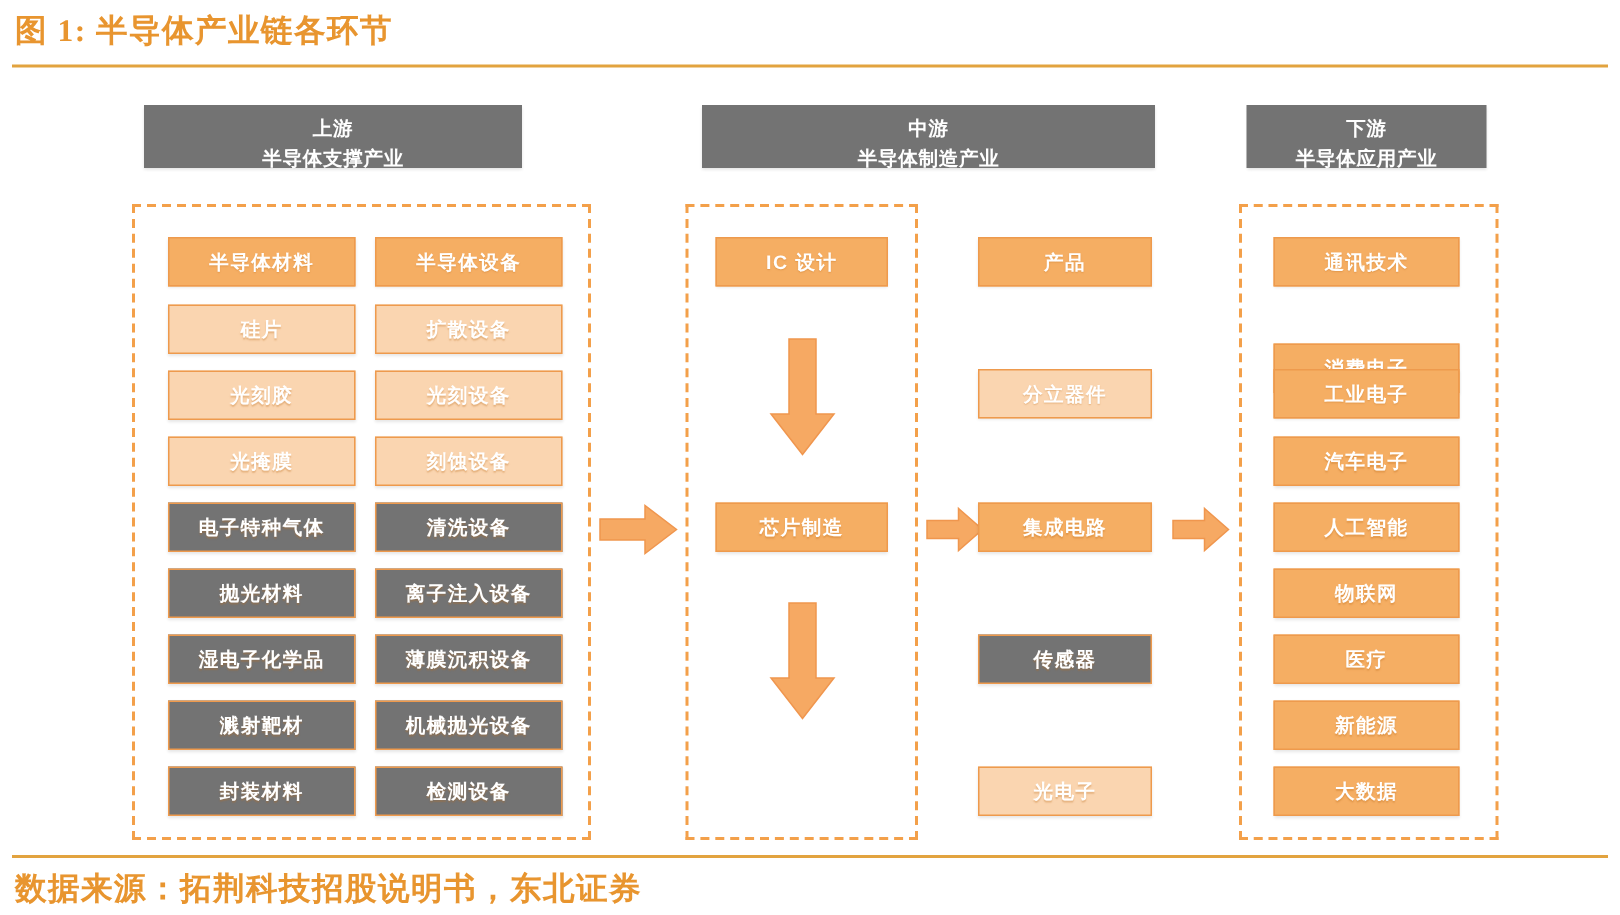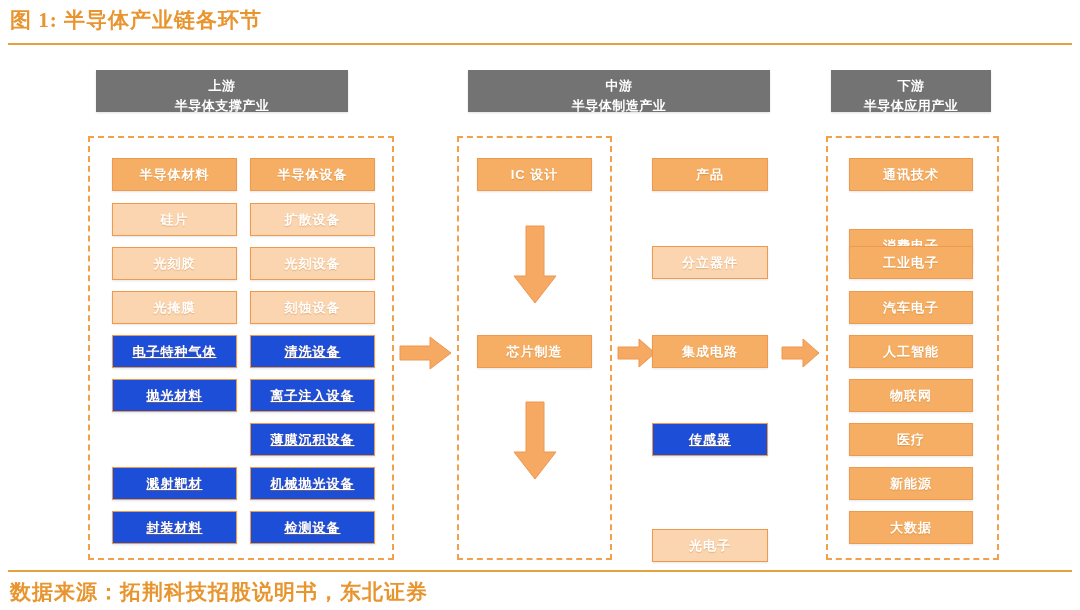--- a/index.html
+++ b/index.html
@@ -71,21 +71,21 @@
     font-size:13px;
     font-weight:bold;
     display:flex;
     align-items:center;
     justify-content:center;
     letter-spacing:1px;
     text-shadow:0 1px 1px rgba(190,110,30,0.35);
     box-shadow:0 1px 2px rgba(0,0,0,0.10);
   }
   .tone-dark{background:#F5AE63;}
-  .tone-mid {background:#1d4ed8;text-decoration:underline;}
+  .tone-mid {background:#737373;}
   .tone-light{background:#FAD5B0;}
 
   
   .arrow-right{
     position:absolute;
     color:#F6A963;
   }
   .arrow-down{
     position:absolute;
     color:#F6A963;
@@ -118,20 +118,21 @@
   <div class="dashed" style="left:88px;top:136px;width:306px;height:424px;"></div>
   <div class="dashed" style="left:457px;top:136px;width:155px;height:424px;"></div>
   <div class="dashed" style="left:826px;top:136px;width:173px;height:424px;"></div>
 
   <div class="box tone-dark" style="left:112px;top:158px;width:125px;height:33px;">半导体材料</div>
   <div class="box tone-light" style="left:112px;top:203px;width:125px;height:33px;">硅片</div>
   <div class="box tone-light" style="left:112px;top:247px;width:125px;height:33px;">光刻胶</div>
   <div class="box tone-light" style="left:112px;top:291px;width:125px;height:33px;">光掩膜</div>
   <div class="box tone-mid" style="left:112px;top:335px;width:125px;height:33px;">电子特种气体</div>
   <div class="box tone-mid" style="left:112px;top:379px;width:125px;height:33px;">抛光材料</div>
+  <div class="box tone-mid" style="left:112px;top:423px;width:125px;height:33px;">湿电子化学品</div>
   <div class="box tone-mid" style="left:112px;top:467px;width:125px;height:33px;">溅射靶材</div>
   <div class="box tone-mid" style="left:112px;top:511px;width:125px;height:33px;">封装材料</div>
 
   <div class="box tone-dark" style="left:250px;top:158px;width:125px;height:33px;">半导体设备</div>
   <div class="box tone-light" style="left:250px;top:203px;width:125px;height:33px;">扩散设备</div>
   <div class="box tone-light" style="left:250px;top:247px;width:125px;height:33px;">光刻设备</div>
   <div class="box tone-light" style="left:250px;top:291px;width:125px;height:33px;">刻蚀设备</div>
   <div class="box tone-mid" style="left:250px;top:335px;width:125px;height:33px;">清洗设备</div>
   <div class="box tone-mid" style="left:250px;top:379px;width:125px;height:33px;">离子注入设备</div>
   <div class="box tone-mid" style="left:250px;top:423px;width:125px;height:33px;">薄膜沉积设备</div>
@@ -161,21 +162,21 @@
   <div class="arrow-right" style="left:618px;top:338px;">
     <svg width="38" height="30" viewBox="0 0 38 30">
       <polygon points="0,9 21,9 21,1 37,15 21,29 21,21 0,21" fill="#F6A963" stroke="#F0964E" stroke-width="1"></polygon>
     </svg>
   </div>
 
   <div class="box tone-dark" style="left:652px;top:158px;width:116px;height:33px;">产品</div>
   <div class="box tone-light" style="left:652px;top:246px;width:116px;height:33px;">分立器件</div>
   <div class="box tone-dark" style="left:652px;top:335px;width:116px;height:33px;">集成电路</div>
   <div class="box tone-mid" style="left:652px;top:423px;width:116px;height:33px;">传感器</div>
-  <div class="box tone-light" style="left:652px;top:511px;width:116px;height:33px;margin-top:18px;">光电子</div>
+  <div class="box tone-light" style="left:652px;top:511px;width:116px;height:33px;">光电子</div>
 
   <div class="arrow-right" style="left:782px;top:338px;">
     <svg width="38" height="30" viewBox="0 0 38 30">
       <polygon points="0,9 21,9 21,1 37,15 21,29 21,21 0,21" fill="#F6A963" stroke="#F0964E" stroke-width="1"></polygon>
     </svg>
   </div>
 
   <div class="box tone-dark" style="left:849px;top:158px;width:124px;height:33px;">通讯技术</div>
   <div class="box tone-dark" style="left:849px;top:202px;width:124px;height:33px;margin-top:27px;">消费电子</div>
   <div class="box tone-dark" style="left:849px;top:246px;width:124px;height:33px;">工业电子</div>

